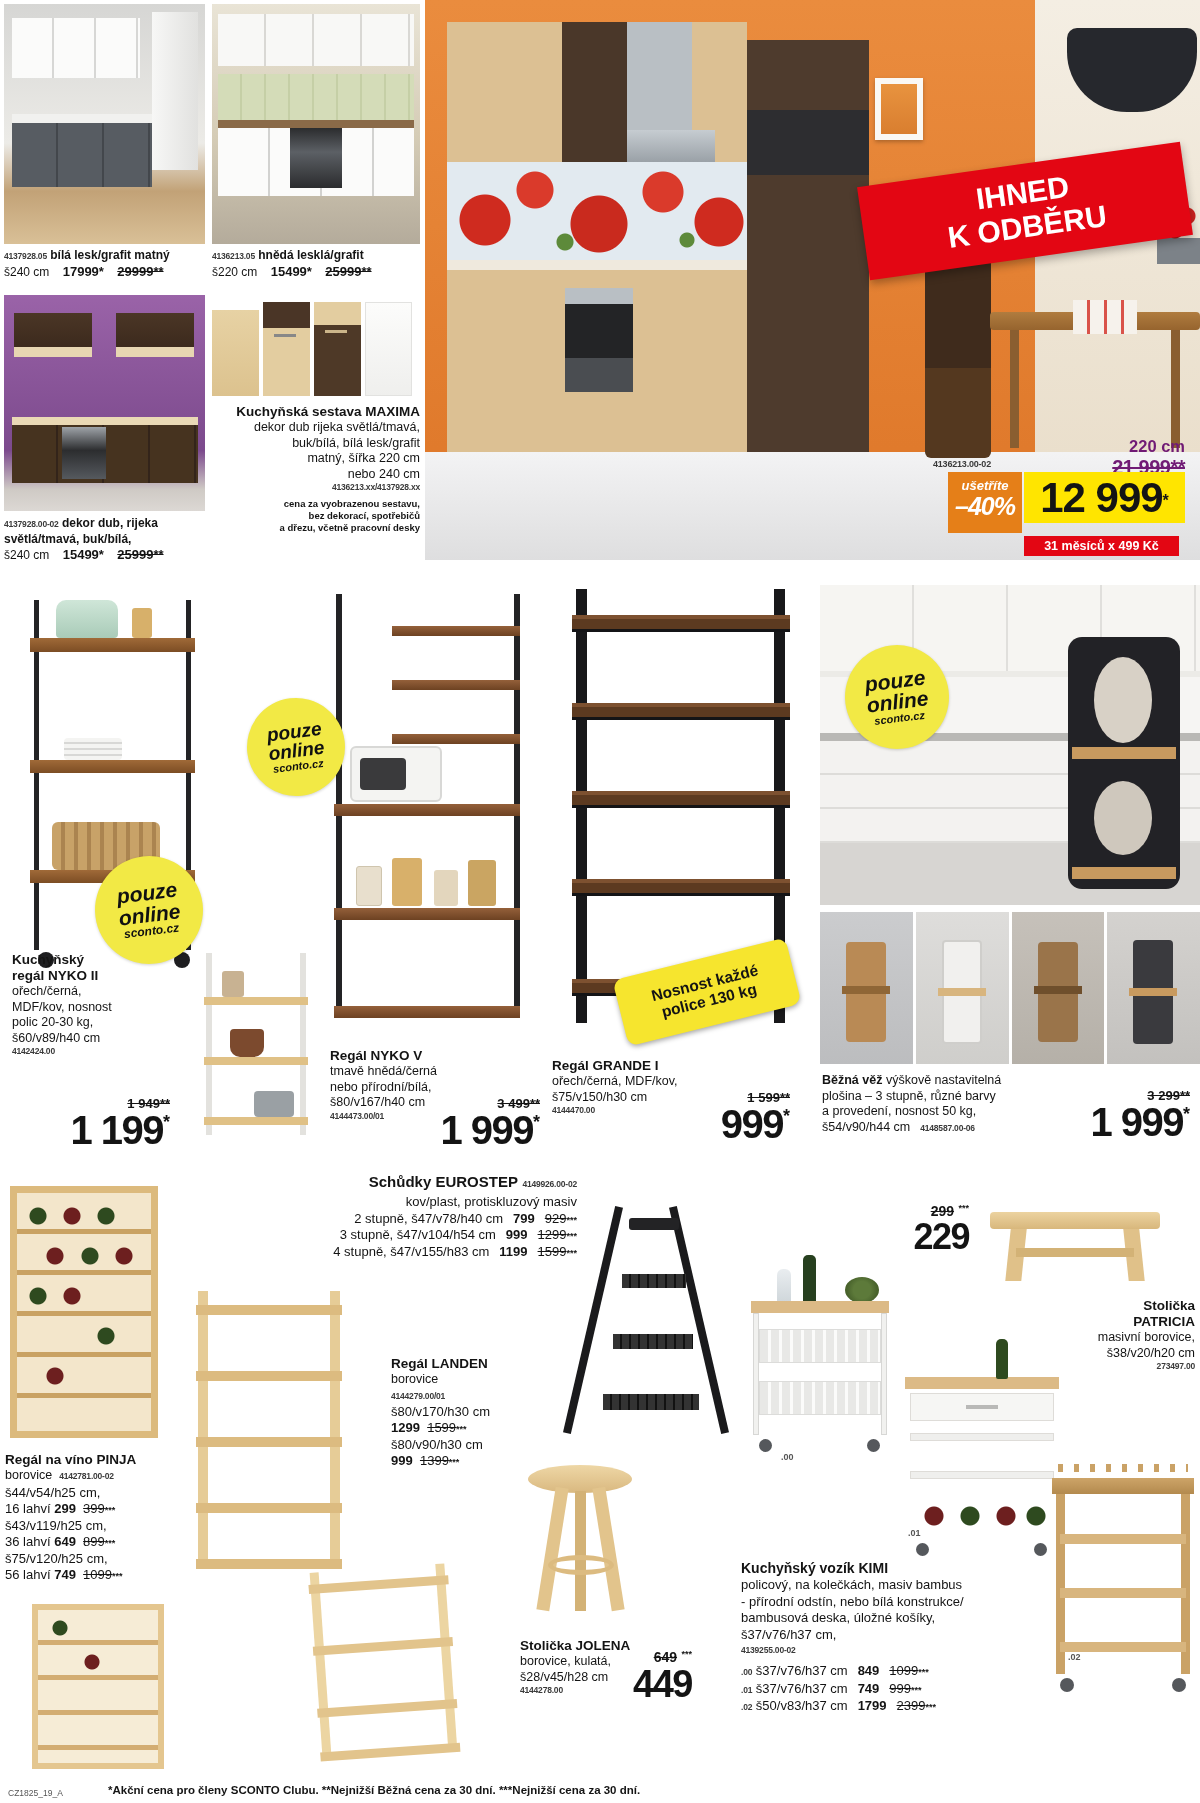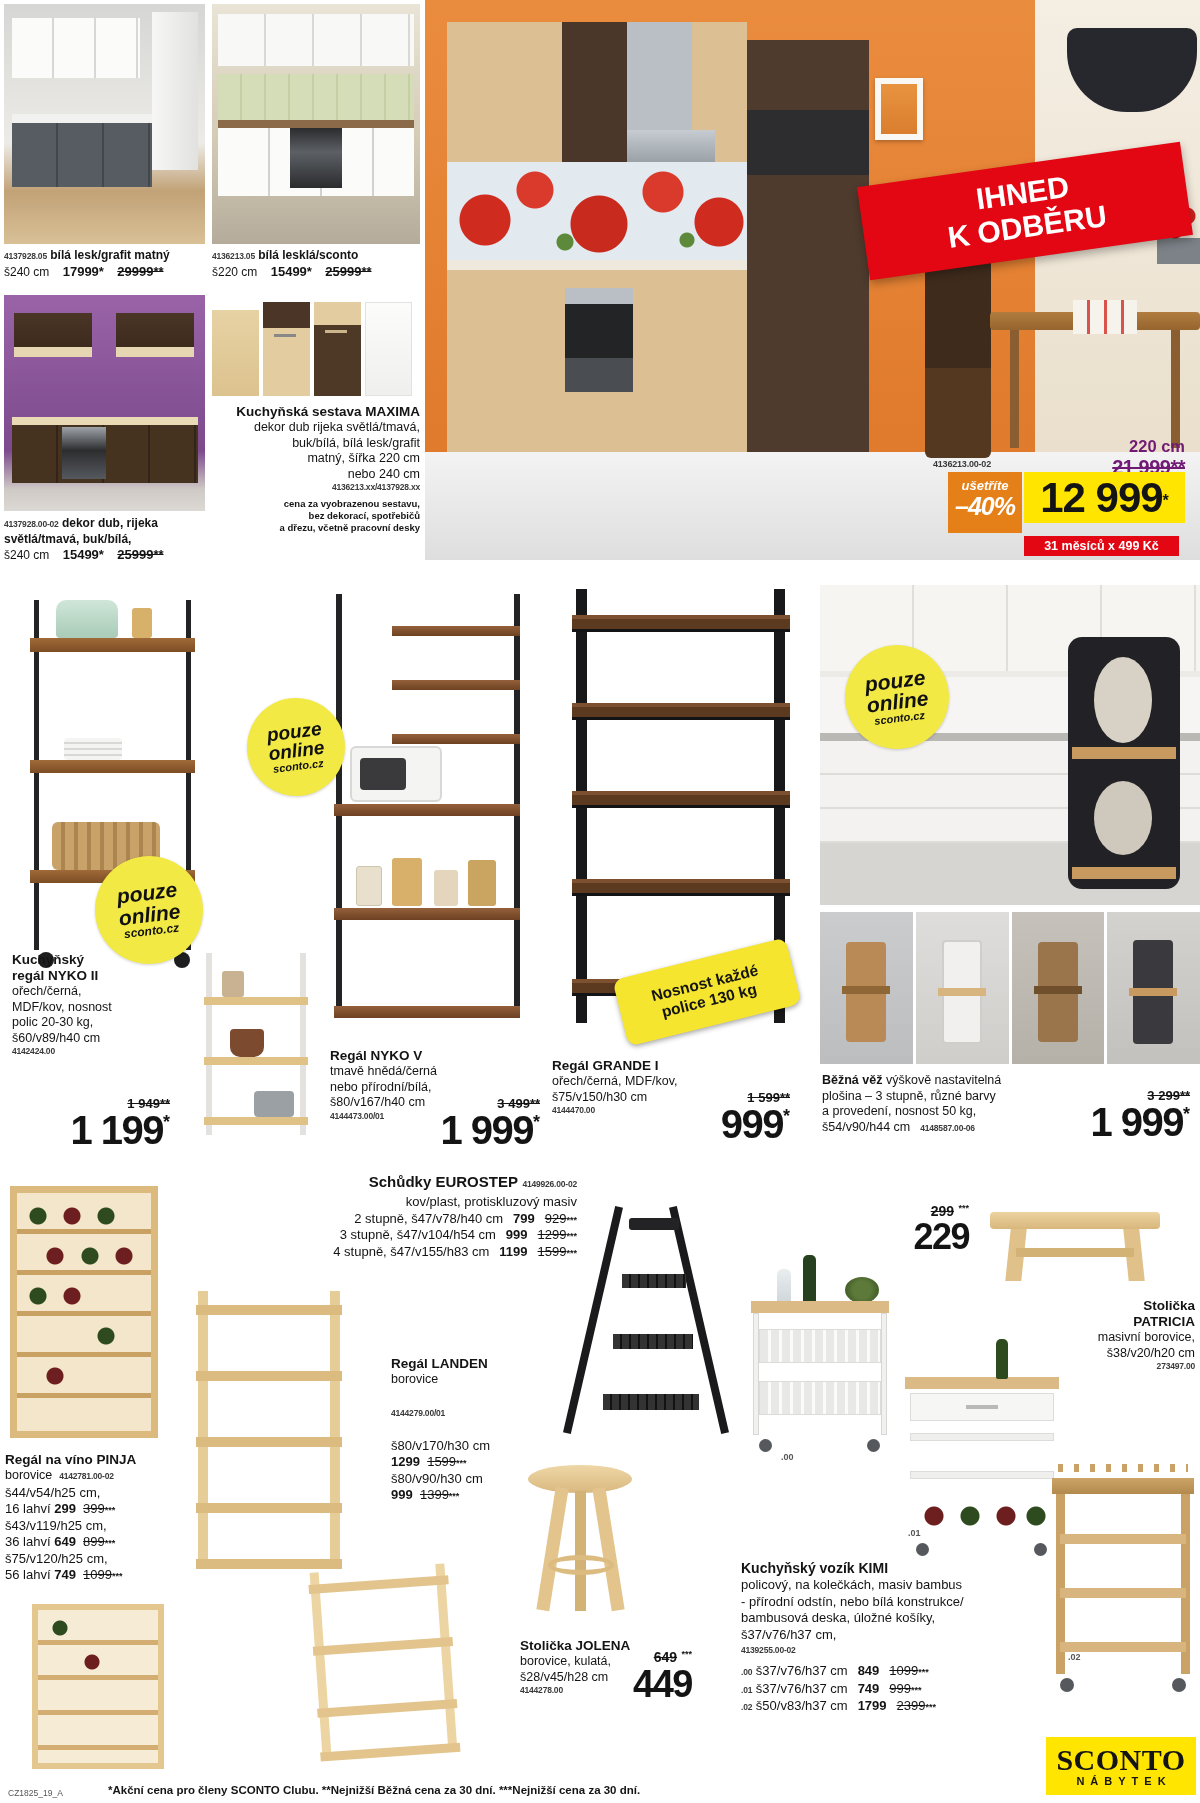--- a/index.html
+++ b/index.html
@@ -56,21 +56,21 @@
 
   <div class="ph" style="left:212px;top:4px;width:208px;height:240px;background:linear-gradient(180deg,#e9e4d6,#d5ccb6 55%,#b4ab9b)">
     <div class="abs" style="left:6px;top:10px;width:196px;height:52px;background:repeating-linear-gradient(90deg,#f8f8f6 0 46px,#d9d8d4 46px 48px)"></div>
     <div class="abs" style="left:6px;top:70px;width:196px;height:46px;background:repeating-linear-gradient(90deg,#d4dcb8 0 22px,#c5cfa6 22px 24px)"></div>
     <div class="abs" style="left:6px;top:116px;width:196px;height:8px;background:#8a6a48"></div>
     <div class="abs" style="left:6px;top:124px;width:196px;height:68px;background:repeating-linear-gradient(90deg,#fbfbfa 0 50px,#d2d2d0 50px 52px)"></div>
     <div class="abs" style="left:78px;top:124px;width:52px;height:60px;background:linear-gradient(180deg,#2b2c2e,#5c6065 40%,#2b2c2e)"></div>
   </div>
   <div class="abs cap" style="left:212px;top:248px;width:208px">
     <span class="code">4136213.05</span>
-    <span class="b">bílá lesklá/sconto</span><br>
+    <span class="b">hnědá lesklá/grafit</span><br>
     <span>š220 cm</span><span class="gap"></span>
     <span class="b" style="font-size:13px">15499*</span><span class="gap"></span>
     <span class="b strike" style="font-size:13px">25999**</span>
   </div>
 
   <div class="ph" style="left:4px;top:295px;width:201px;height:216px;background:linear-gradient(180deg,#9a63a8,#7c4a8d 72%,#cfcac5 90%,#dcd8d4)">
     <div class="abs" style="left:10px;top:18px;width:78px;height:44px;background:linear-gradient(180deg,#4b3626,#3c2a1d);border-bottom:10px solid #e7d6b2"></div>
     <div class="abs" style="left:112px;top:18px;width:78px;height:44px;background:linear-gradient(180deg,#4b3626,#3c2a1d);border-bottom:10px solid #e7d6b2"></div>
     <div class="abs" style="left:8px;top:122px;width:186px;height:8px;background:#ead9b5"></div>
     <div class="abs" style="left:8px;top:130px;width:186px;height:58px;background:repeating-linear-gradient(90deg,#46331f 0 44px,#33241a 44px 46px)"></div>
@@ -339,21 +339,21 @@
     <div class="abs" style="left:134px;top:6px;width:9px;height:188px;background:#ecd5a2"></div>
     <div class="abs" style="left:6px;top:18px;width:140px;height:9px;background:#e2c48c"></div>
     <div class="abs" style="left:6px;top:80px;width:140px;height:9px;background:#e2c48c"></div>
     <div class="abs" style="left:6px;top:142px;width:140px;height:9px;background:#e2c48c"></div>
     <div class="abs" style="left:6px;top:186px;width:140px;height:9px;background:#e2c48c"></div>
   </div>
 
   <div class="abs" style="left:391px;top:1356px;width:135px">
     <div class="t">Regál LANDEN</div>
     <div class="desc">borovice</div>
-    <div class="code" style="margin:20px 0">4144279.00/01</div>
+    <div class="code" style="margin:3px 0">4144279.00/01</div>
     <div class="row13">š80/v170/h30 cm</div>
     <div class="row13"><span class="b">1299</span>&nbsp;&nbsp;<span class="strike">1599</span><span class="stars">***</span></div>
     <div class="row13">š80/v90/h30 cm</div>
     <div class="row13"><span class="b">999</span>&nbsp;&nbsp;<span class="strike">1399</span><span class="stars">***</span></div>
   </div>
 
   <div class="abs" style="left:555px;top:1188px;width:170px;height:255px">
     <div class="abs" style="left:34px;top:16px;width:8px;height:232px;background:#1a1a1c;transform:rotate(13deg)"></div>
     <div class="abs" style="left:140px;top:16px;width:8px;height:232px;background:#1a1a1c;transform:rotate(-13deg)"></div>
     <div class="abs" style="left:48px;top:206px;width:96px;height:16px;background:repeating-linear-gradient(90deg,#333 0 7px,#121212 7px 9px)"></div>
@@ -446,21 +446,17 @@
     <div class="row13">policový, na kolečkách, masiv bambus</div>
     <div class="row13">- přírodní odstín, nebo bílá konstrukce/</div>
     <div class="row13">bambusová deska, úložné košíky,</div>
     <div class="row13">š37/v76/h37 cm,</div>
     <div class="code" style="margin:2px 0 8px">4139255.00-02</div>
     <div class="row13"><span class="code">.00</span>&nbsp;<span>š37/v76/h37 cm</span><span class="gap"></span><span class="b">849</span><span class="gap"></span><span class="strike">1099</span><span class="stars">***</span></div>
     <div class="row13"><span class="code">.01</span>&nbsp;<span>š37/v76/h37 cm</span><span class="gap"></span><span class="b">749</span><span class="gap"></span><span class="strike">999</span><span class="stars">***</span></div>
     <div class="row13"><span class="code">.02</span>&nbsp;<span>š50/v83/h37 cm</span><span class="gap"></span><span class="b">1799</span><span class="gap"></span><span class="strike">2399</span><span class="stars">***</span></div>
   </div>
 
-  <div class="logo" style="left:1046px;top:1737px;width:150px;height:58px">
-    <div class="s1">SCONTO</div>
-    <div class="s2">NÁBYTEK</div>
-  </div>
 
   <div class="abs" style="left:8px;top:1788px;font-size:8.5px;color:#555">CZ1825_19_A</div>
   <div class="abs b" style="left:108px;top:1784px;font-size:11.5px">*Akční cena pro členy SCONTO Clubu. **Nejnižší Běžná cena za 30 dní. ***Nejnižší cena za 30 dní.</div>
 
 </div>
 
 </body></html>

